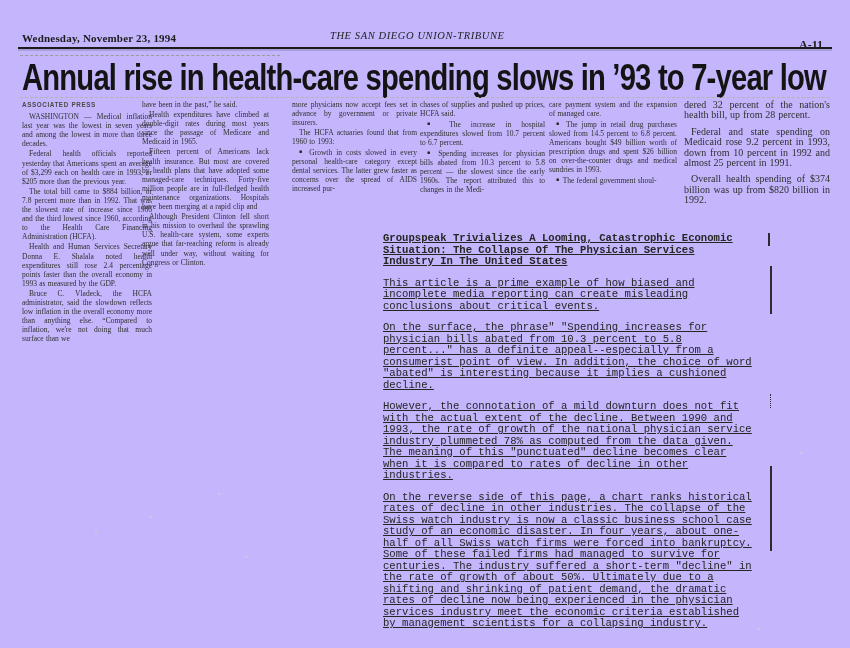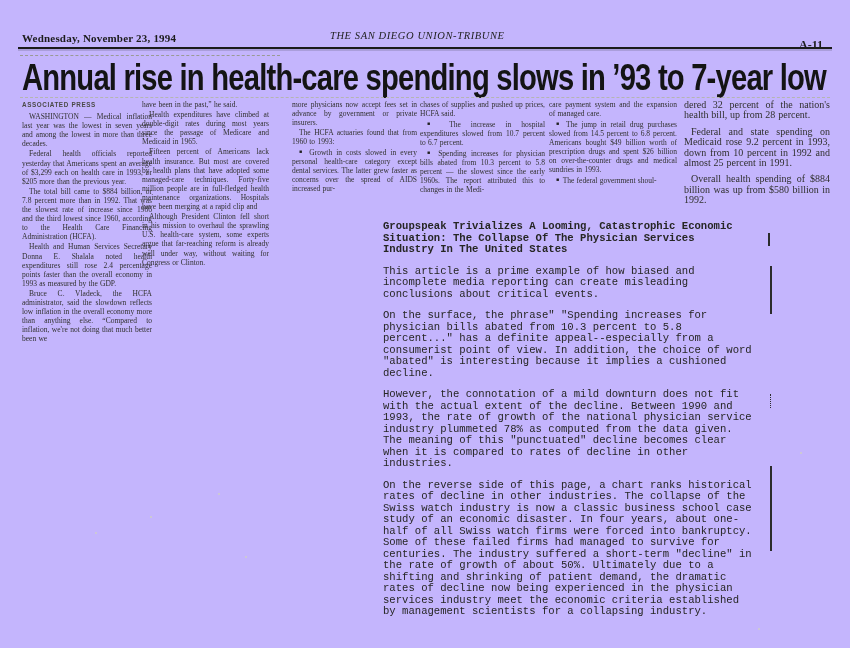--- a/index.html
+++ b/index.html
@@ -34,23 +34,23 @@
   .bl{font-size:5px;vertical-align:1.5px;letter-spacing:1px;color:#222;}
   .c1{left:22px;width:130px;}
   .c2{left:142px;width:127px;}
   .c3{left:292px;width:125px;}
   .c4{left:420px;width:125px;}
   .c5{left:549px;width:128px;}
   .c6{left:684px;width:146px;font-size:10px;line-height:10.4px;}
   .c6 p{margin-bottom:6px;}
   
   .annotation{
-    position:absolute;left:383px;top:221px;width:372px;
+    position:absolute;left:383px;top:233px;width:372px;
     font-family:"Liberation Mono", monospace;
-    font-size:10.6px;line-height:11.5px;color:#262624;
+    font-size:10.6px;line-height:11.5px;color:#262624;text-decoration:underline;
   }
   .annotation .head{font-weight:bold;white-space:pre-line;margin:0 0 10px 0;}
   .annotation p{margin:0 0 10px 0;}
   
   .mark{position:absolute;background:#2c2c2c;width:1.6px;}
   .mark-dotted{position:absolute;width:1.6px;border-left:1.6px dotted #2c2c2c;background:none;}
   .speck{position:absolute;width:2px;height:2px;background:#cfcfc8;border-radius:50%;}
 </style>
 </head>
 <body>
@@ -70,21 +70,21 @@
   </div>
   <div class="rule-below-hl"></div>
 
   <div class="np-col c1">
     <div class="byline">ASSOCIATED PRESS</div>
     <div>
         <p>WASHINGTON — Medical inflation last year was the lowest in seven years and among the lowest in more than three decades.</p>
         <p>Federal health officials reported yesterday that Americans spent an average of $3,299 each on health care in 1993, or $205 more than the previous year.</p>
         <p>The total bill came to $884 billion, or 7.8 percent more than in 1992. That was the slowest rate of increase since 1986 and the third lowest since 1960, according to the Health Care Financing Administration (HCFA).</p>
         <p>Health and Human Services Secretary Donna E. Shalala noted health expenditures still rose 2.4 percentage points faster than the overall economy in 1993 as measured by the GDP.</p>
-        <p>Bruce C. Vladeck, the HCFA administrator, said the slowdown reflects low inflation in the overall economy more than anything else. “Compared to inflation, we're not doing that much better been we</p>
+        <p>Bruce C. Vladeck, the HCFA administrator, said the slowdown reflects low inflation in the overall economy more than anything else. “Compared to inflation, we're not doing that much surface than we</p>
       </div>
   </div>
   <div class="np-col c2">
       <div>
         <p class="noind">have been in the past,” he said.</p>
         <p>Health expenditures have climbed at double-digit rates during most years since the passage of Medicare and Medicaid in 1965.</p>
         <p>Fifteen percent of Americans lack health insurance. But most are covered by health plans that have adopted some managed-care techniques. Forty-five million people are in full-fledged health maintenance organizations. Hospitals have been merging at a rapid clip and</p>
         <p>Although President Clinton fell short in his mission to overhaul the sprawling U.S. health-care system, some experts argue that far-reaching reform is already well under way, without waiting for Congress or Clinton.</p>
       </div>
     </div>
@@ -106,21 +106,21 @@
       <div>
         <p class="noind">care payment system and the expansion of managed care.</p>
         <p><span class="bl">■ </span>The jump in retail drug purchases slowed from 14.5 percent to 6.8 percent. Americans bought $49 billion worth of prescription drugs and spent $26 billion on over-the-counter drugs and medical sundries in 1993.</p>
         <p><span class="bl">■ </span>The federal government shoul-</p>
       </div>
     </div>
   <div class="np-col c6">
       <div>
         <p class="noind">dered 32 percent of the nation's health bill, up from 28 percent.</p>
         <p>Federal and state spending on Medicaid rose 9.2 percent in 1993, down from 10 percent in 1992 and almost 25 percent in 1991.</p>
-        <p>Overall health spending of $884 billion was up from $580 billion in 1992.</p>
+        <p>Overall health spending of $374 billion was up from $820 billion in 1992.</p>
       </div>
     </div>
 
   <div class="annotation">
     <div class="head">Groupspeak Trivializes A Looming, Catastrophic Economic
 Situation: The Collapse Of The Physician Services
 Industry In The United States</div>
     <div>
         <p>This article is a prime example of how biased and incomplete media reporting can create misleading conclusions about critical events.</p>
         <p>On the surface, the phrase" "Spending increases for physician bills abated from 10.3 percent to 5.8 percent..." has a definite appeal--especially from a consumerist point of view. In addition, the choice of word "abated" is interesting because it implies a cushioned decline.</p>

